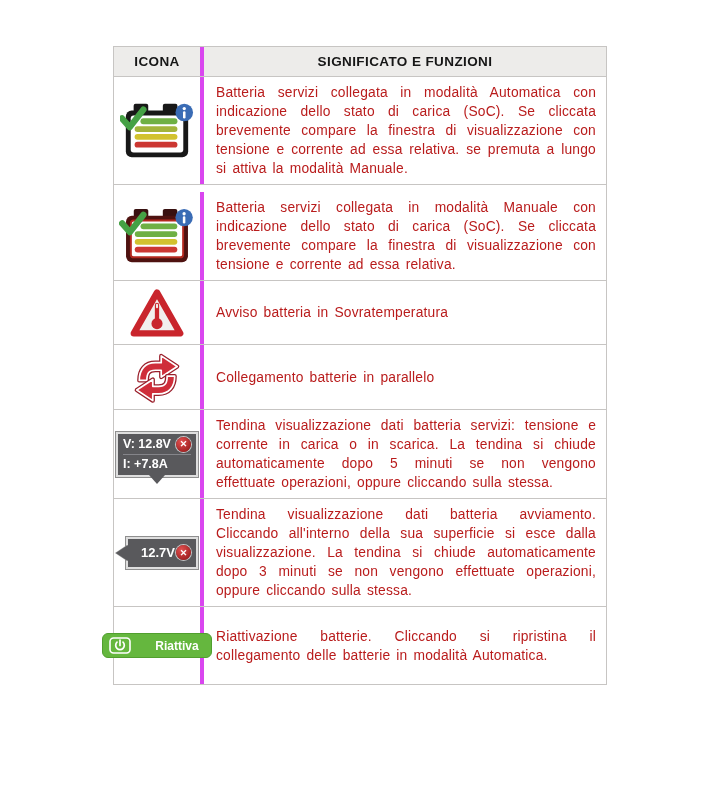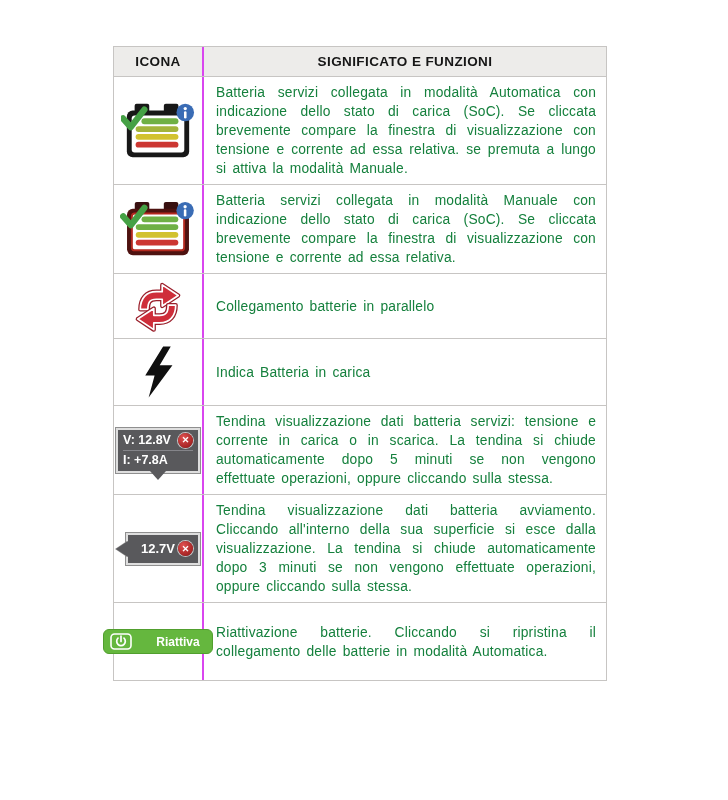--- a/index.html
+++ b/index.html
@@ -8,34 +8,34 @@
     font-family:"Liberation Sans", sans-serif;color:#3e3e3e;
   }
   .legend-table{
     position:absolute;left:113px;top:46px;width:494px;
     border:1px solid #c7c5c3;box-sizing:border-box;background:#fff;
   }
   .tr{display:flex;border-bottom:1px solid #c7c5c3;}
   .tr:last-child{border-bottom:none;}
   .td{box-sizing:border-box;}
   .td-icon{
-    width:90px;flex:0 0 90px;border-right:2px solid #d946ef;
+    width:90px;flex:0 0 90px;border-right:4px solid #d946ef;
     display:flex;align-items:center;justify-content:center;padding:4px 2px;
   }
   .td-text{
     flex:1;display:flex;align-items:center;padding:6px 10px 6px 12px;
   }
   .td-text .txt{
     font-size:13.8px;line-height:19px;letter-spacing:0.2px;word-spacing:2px;
-    text-align:justify;color:#15803d;
+    text-align:justify;color:#b91c1c;
   }
   .tr-header{background:#edecea;min-height:29px;}
   .tr-header .td{display:flex;align-items:center;justify-content:center;}
   .hdr{font-weight:bold;font-size:13.5px;letter-spacing:0.4px;color:#161616;}
-  .r1{min-height:102px;} .r2{min-height:78px;} .r3{min-height:63px;}
+  .r1{min-height:102px;} .r2{min-height:78px;margin-top:7px;} .r3{min-height:63px;}
   .r4{min-height:57px;} .r5{min-height:59px;align-items:center;} .r6{min-height:61px;}
   .r7{min-height:84px;} .r8{min-height:101px;} .r9{min-height:77px;}
 
   
   .popup{
     position:relative;background:#59595c;border:2px solid #dedede;
     box-shadow:0 0 0 1px #8f8f8f;border-radius:0;color:#fff;
     font-weight:bold;font-family:"Liberation Sans", sans-serif;
   }
   .popup-vi{width:80px;padding:2px 5px;}
@@ -128,50 +128,53 @@
           <circle cx="66" cy="8" r="1.7" fill="#ffffff"></circle>
           <rect x="64.7" y="10.6" width="2.6" height="7.5" rx="1.3" fill="#ffffff"></rect>
         </g>
       </svg>
     </div>
     <div class="td td-text">
       <div class="txt">Batteria servizi collegata in modalità Manuale con indicazione dello stato di carica (SoC). Se cliccata brevemente compare la finestra di visualizzazione con tensione e corrente ad essa relativa.</div>
     </div>
   </div>
 
+  <div class="tr r3">
+    <div class="td td-icon">
+      <svg width="56" height="50" viewBox="0 0 60 54">
+        <path d="M30 5 L55 49 L5 49 Z" fill="#f1efed" stroke="#c9252c" stroke-width="7" stroke-linejoin="round"></path>
+        <rect x="27.7" y="16" width="4.6" height="20" rx="2.3" fill="#c9252c"></rect>
+        <circle cx="30" cy="38.5" r="6" fill="#c9252c"></circle>
+        <rect x="28.9" y="17" width="2.2" height="5" rx="1.1" fill="#f1efed"></rect>
+      </svg>
+    </div>
+    <div class="td td-text">
+      <div class="txt">Avviso batteria in Sovratemperatura</div>
+    </div>
+  </div>
 
 
   <div class="tr r5">
     <div class="td td-icon">
       <svg width="54" height="56" viewBox="0 0 64 66">
         <g>
           <path d="M11 37 C11 24 18 16 30 16 L37 16 L37 8 L56 20.5 L37 33 L37 25 L30 25 C22 25 20 29 20 37 Z" fill="#cf2e3a" stroke="#9a1f2b" stroke-width="5" stroke-linejoin="round"></path>
           <path d="M11 37 C11 24 18 16 30 16 L37 16 L37 8 L56 20.5 L37 33 L37 25 L30 25 C22 25 20 29 20 37 Z" fill="#cf2e3a" stroke="#ffffff" stroke-width="2" stroke-linejoin="round"></path>
         </g>
         <g transform="rotate(180 32 34.5)">
           <path d="M11 37 C11 24 18 16 30 16 L37 16 L37 8 L56 20.5 L37 33 L37 25 L30 25 C22 25 20 29 20 37 Z" fill="#cf2e3a" stroke="#9a1f2b" stroke-width="5" stroke-linejoin="round"></path>
           <path d="M11 37 C11 24 18 16 30 16 L37 16 L37 8 L56 20.5 L37 33 L37 25 L30 25 C22 25 20 29 20 37 Z" fill="#cf2e3a" stroke="#ffffff" stroke-width="2" stroke-linejoin="round"></path>
         </g>
       </svg>
     </div>
     <div class="td td-text">
       <div class="txt">Collegamento batterie in parallelo</div>
     </div>
   </div>
 
-  <div class="tr r6">
-    <div class="td td-icon">
-      <svg width="34" height="58" viewBox="0 0 40 64">
-        <path d="M26 2 L5 36 L16 36 L9 62 L37 24 L22 24 L35 2 Z" fill="#101010"></path>
-      </svg>
-    </div>
-    <div class="td td-text">
-      <div class="txt">Indica Batteria in carica</div>
-    </div>
-  </div>
 
   <div class="tr r7">
     <div class="td td-icon">
       <div class="popup popup-vi">
         <div class="vi-line">
           <span>V: 12.8V</span>
           <span class="close-x">✕</span>
         </div>
         <div class="vi-divider"></div>
         <div class="vi-line">

